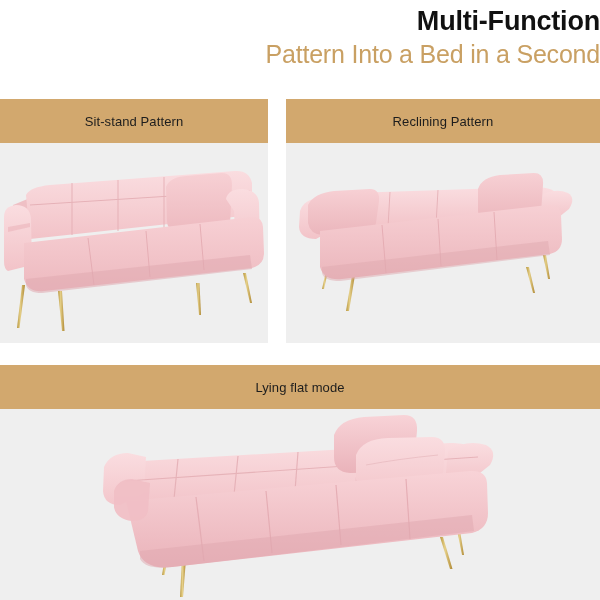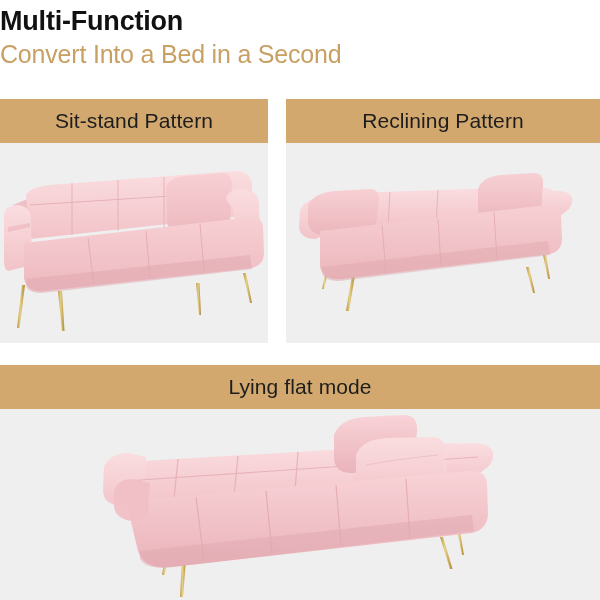--- a/index.html
+++ b/index.html
@@ -5,21 +5,21 @@
   * { margin:0; padding:0; box-sizing:border-box; }
   html,body { width:600px; height:600px; }
   body {
     background:#ffffff;
     font-family:"Liberation Sans", sans-serif;
     overflow:hidden;
     position:relative;
   }
 
   
-  .header { width:600px; padding-top:6px; text-align:left; }
+  .header { width:600px; padding-top:6px; text-align:right; }
   .title {
     font-size:27px;
     font-weight:700;
     color:#111111;
     letter-spacing:-0.2px;
     line-height:30px;
   }
   .subtitle {
     font-size:25px;
     font-weight:400;
@@ -54,40 +54,40 @@
     position:relative;
     width:100%;
     height:44px;
     background:#D2A86E;
     display:flex;
     align-items:center;
     justify-content:center;
     z-index:3;
   }
   .label-bar .label-text {
-    font-size:21px;
+    font-size:13px;
     font-weight:400;
     color:#1d1d1d;
     letter-spacing:0.1px;
   }
 
   
   .stage { position:relative; width:100%; background:#EFEFEF; }
   .panel .stage { height:200px; }
   .bottom-section .stage { height:191px; }
 
   
   .sofa-svg { position:absolute; display:block; }
 </style>
 </head>
 <body>
 
 <div class="header">
   <div class="title">Multi-Function</div>
-  <div class="subtitle">Convert Into a Bed in a Second</div>
+  <div class="subtitle">Pattern Into a Bed in a Second</div>
 </div>
 
 <div class="top-row">
 
   <div class="panel left">
     <div class="label-bar">
       <span class="label-text">Sit-stand Pattern</span>
     </div>
     <div class="stage">
       <svg class="sofa-svg" viewBox="0 0 290 200" width="290" height="200" style="left:0;top:0;">

